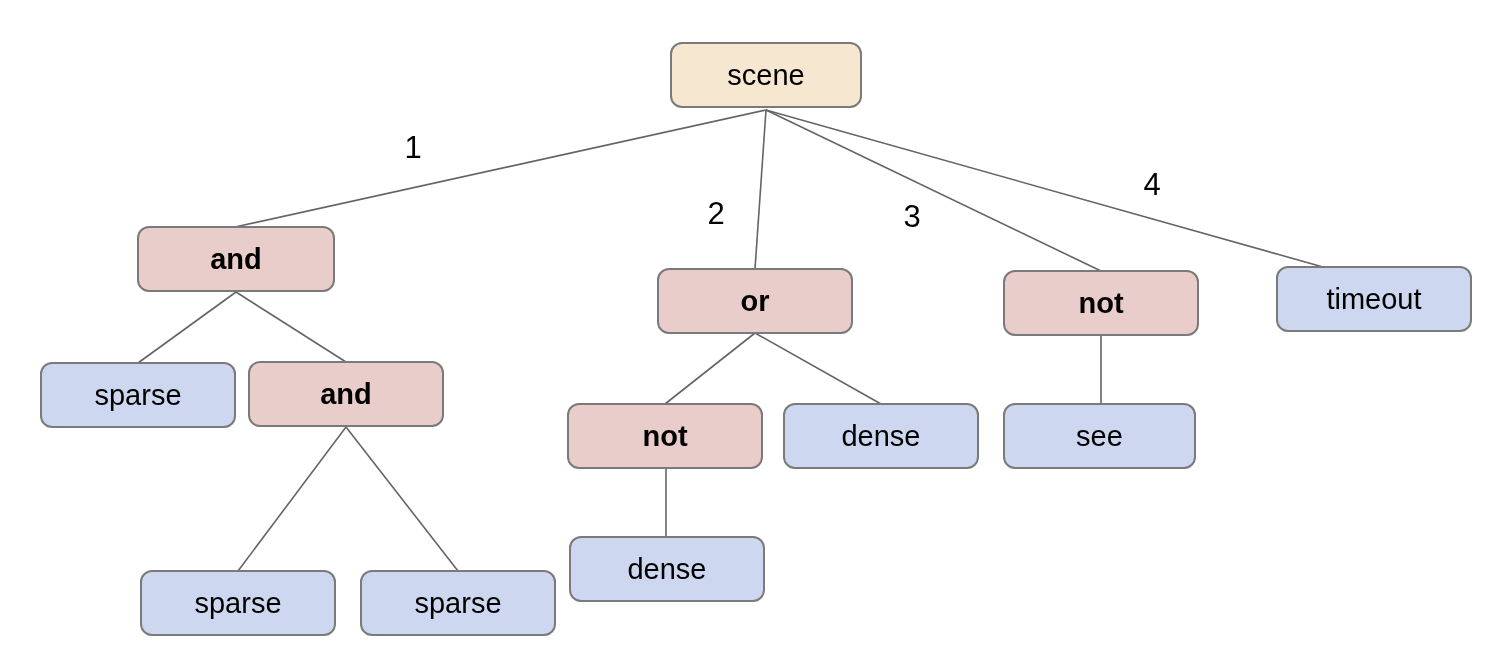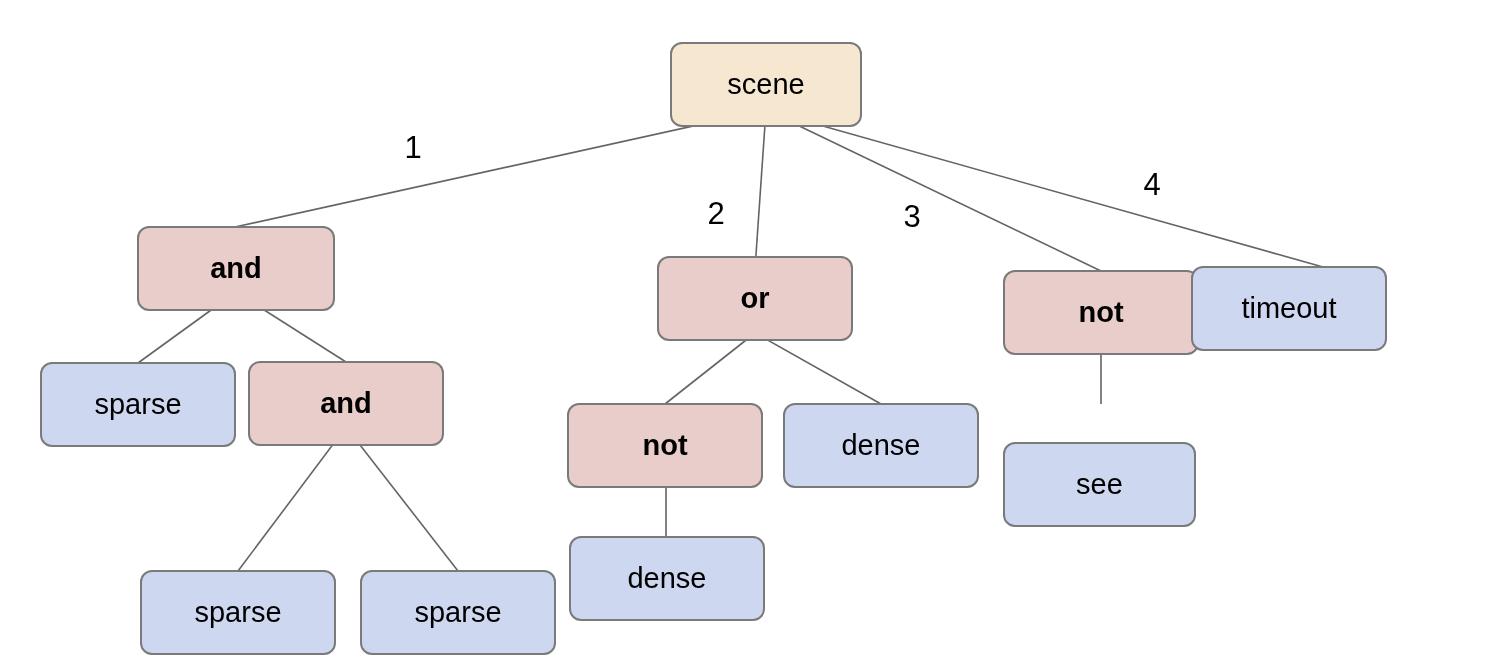--- a/index.html
+++ b/index.html
@@ -22,21 +22,21 @@
     width: 1495px;
     height: 662px;
   }
   .edges-svg line {
     stroke: var(--edge-stroke, #646464);
     stroke-width: 1.6;
   }
   .node {
     position: absolute;
     width: 196px;
-    height: 85px;
+    height: 66px;
     box-sizing: border-box;
     border: 2px solid var(--node-border, #7a7a7a);
     border-radius: 12px;
     display: flex;
     align-items: center;
     justify-content: center;
     font-size: 29px;
     color: var(--text, #000000);
     line-height: 1;
   }
@@ -72,27 +72,27 @@
   </svg>
 
   <span class="edge-label" style="left:413px;  top:147px;">1</span>
   <span class="edge-label" style="left:716px;  top:213px;">2</span>
   <span class="edge-label" style="left:912px;  top:216px;">3</span>
   <span class="edge-label" style="left:1152px; top:184px;">4</span>
 
   <div class="node root" style="left:670px;  top:42px; width:192px;">scene</div>
 
   <div class="node op" style="left:137px;  top:226px; width:198px;">and</div>
-  <div class="node op" style="left:657px;  top:256px;">or</div>
+  <div class="node op" style="left:657px;  top:268px;">or</div>
   <div class="node op" style="left:1003px; top:270px;">not</div>
-  <div class="node leaf" style="left:1191px; top:266px;">timeout</div>
+  <div class="node leaf" style="left:1276px; top:266px;">timeout</div>
 
   <div class="node leaf" style="left:40px;   top:362px;">sparse</div>
   <div class="node op" style="left:248px;  top:361px;">and</div>
   <div class="node op" style="left:567px;  top:403px;">not</div>
   <div class="node leaf" style="left:783px;  top:403px;">dense</div>
-  <div class="node leaf" style="left:1003px; top:403px; width:193px;margin-top:39px;">see</div>
+  <div class="node leaf" style="left:1003px; top:403px; width:193px;">see</div>
 
   <div class="node leaf" style="left:140px;  top:570px;">sparse</div>
   <div class="node leaf" style="left:360px;  top:570px;">sparse</div>
   <div class="node leaf" style="left:569px;  top:536px;">dense</div>
 
 </div>
 
 </body></html>

